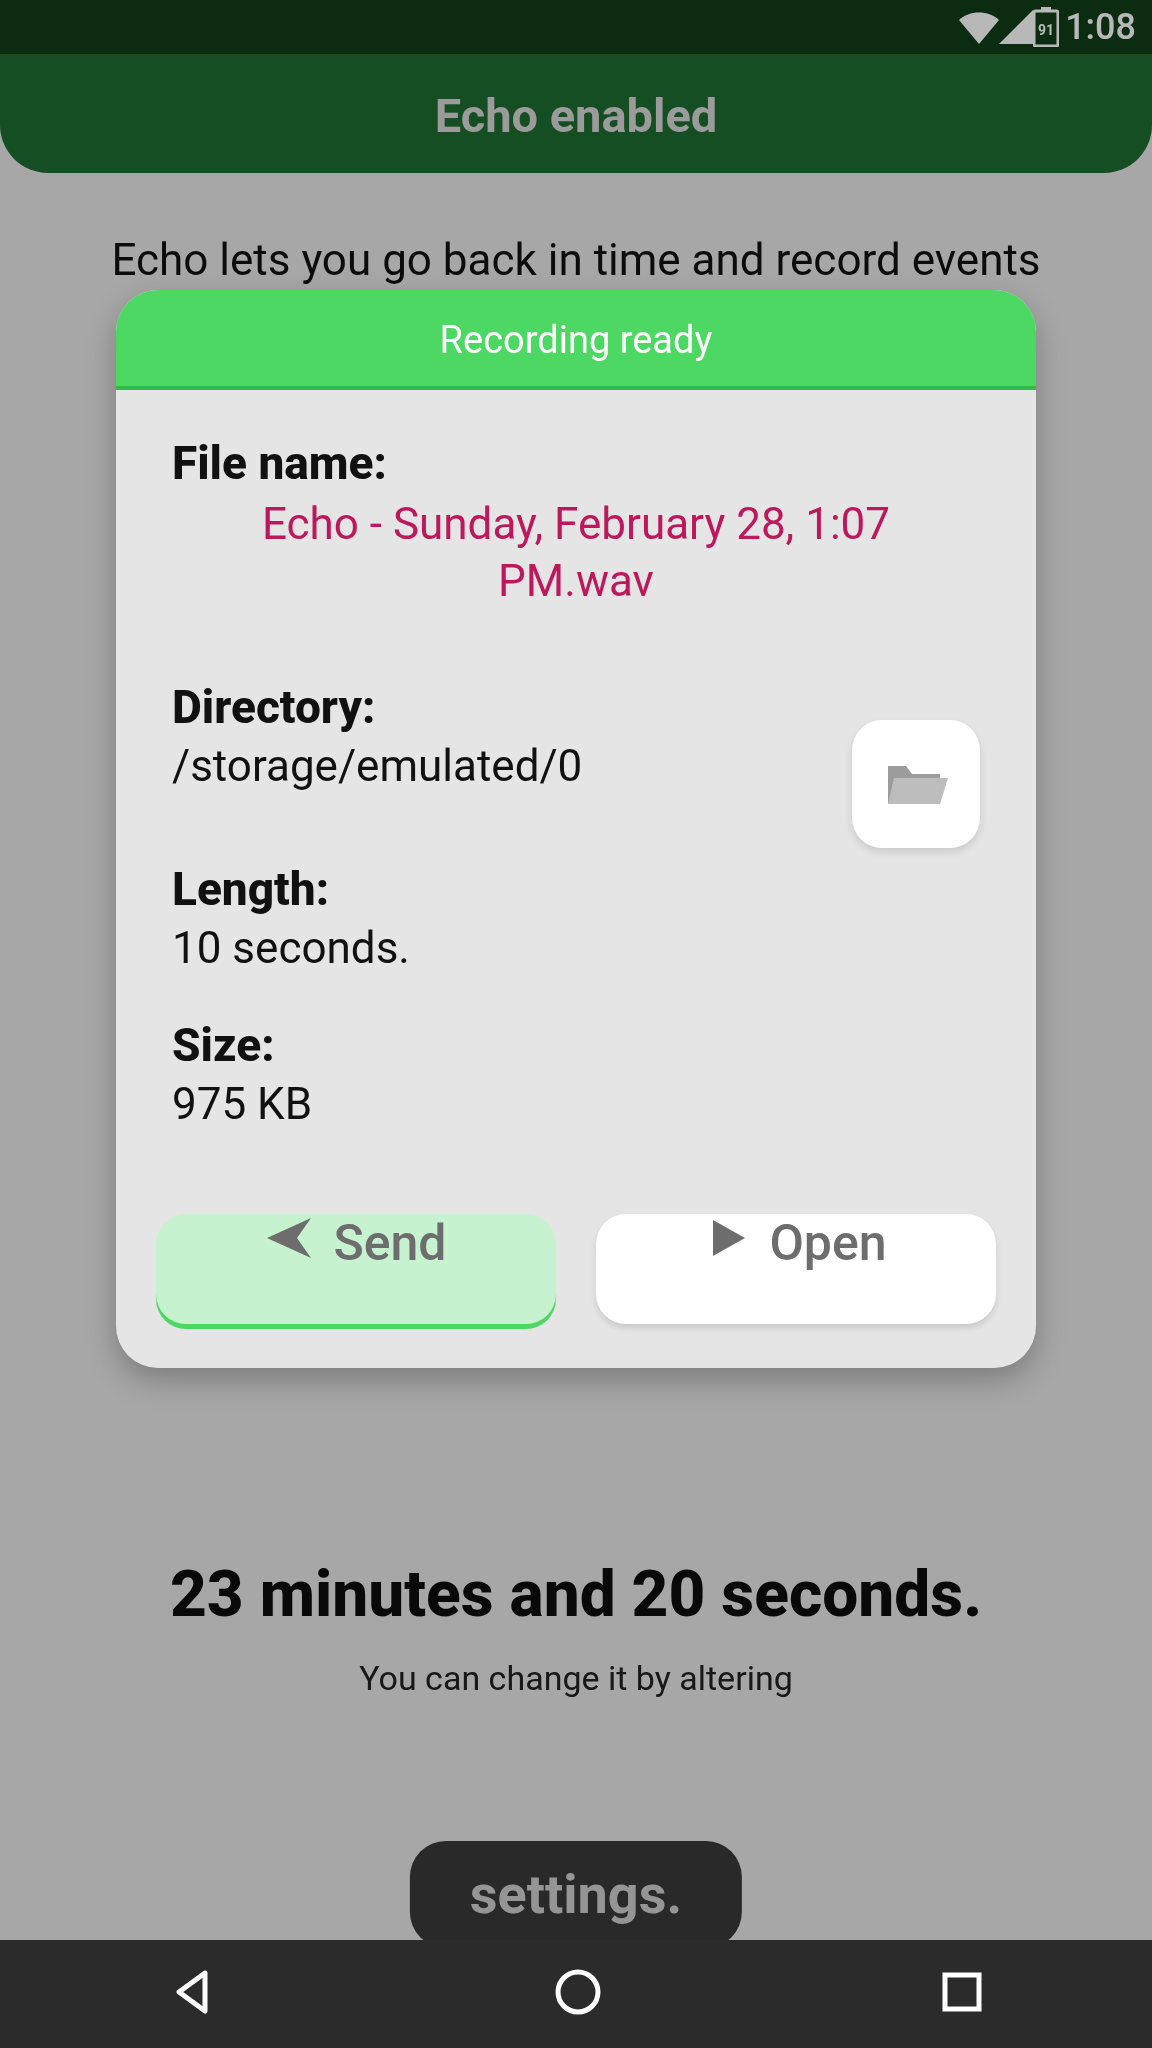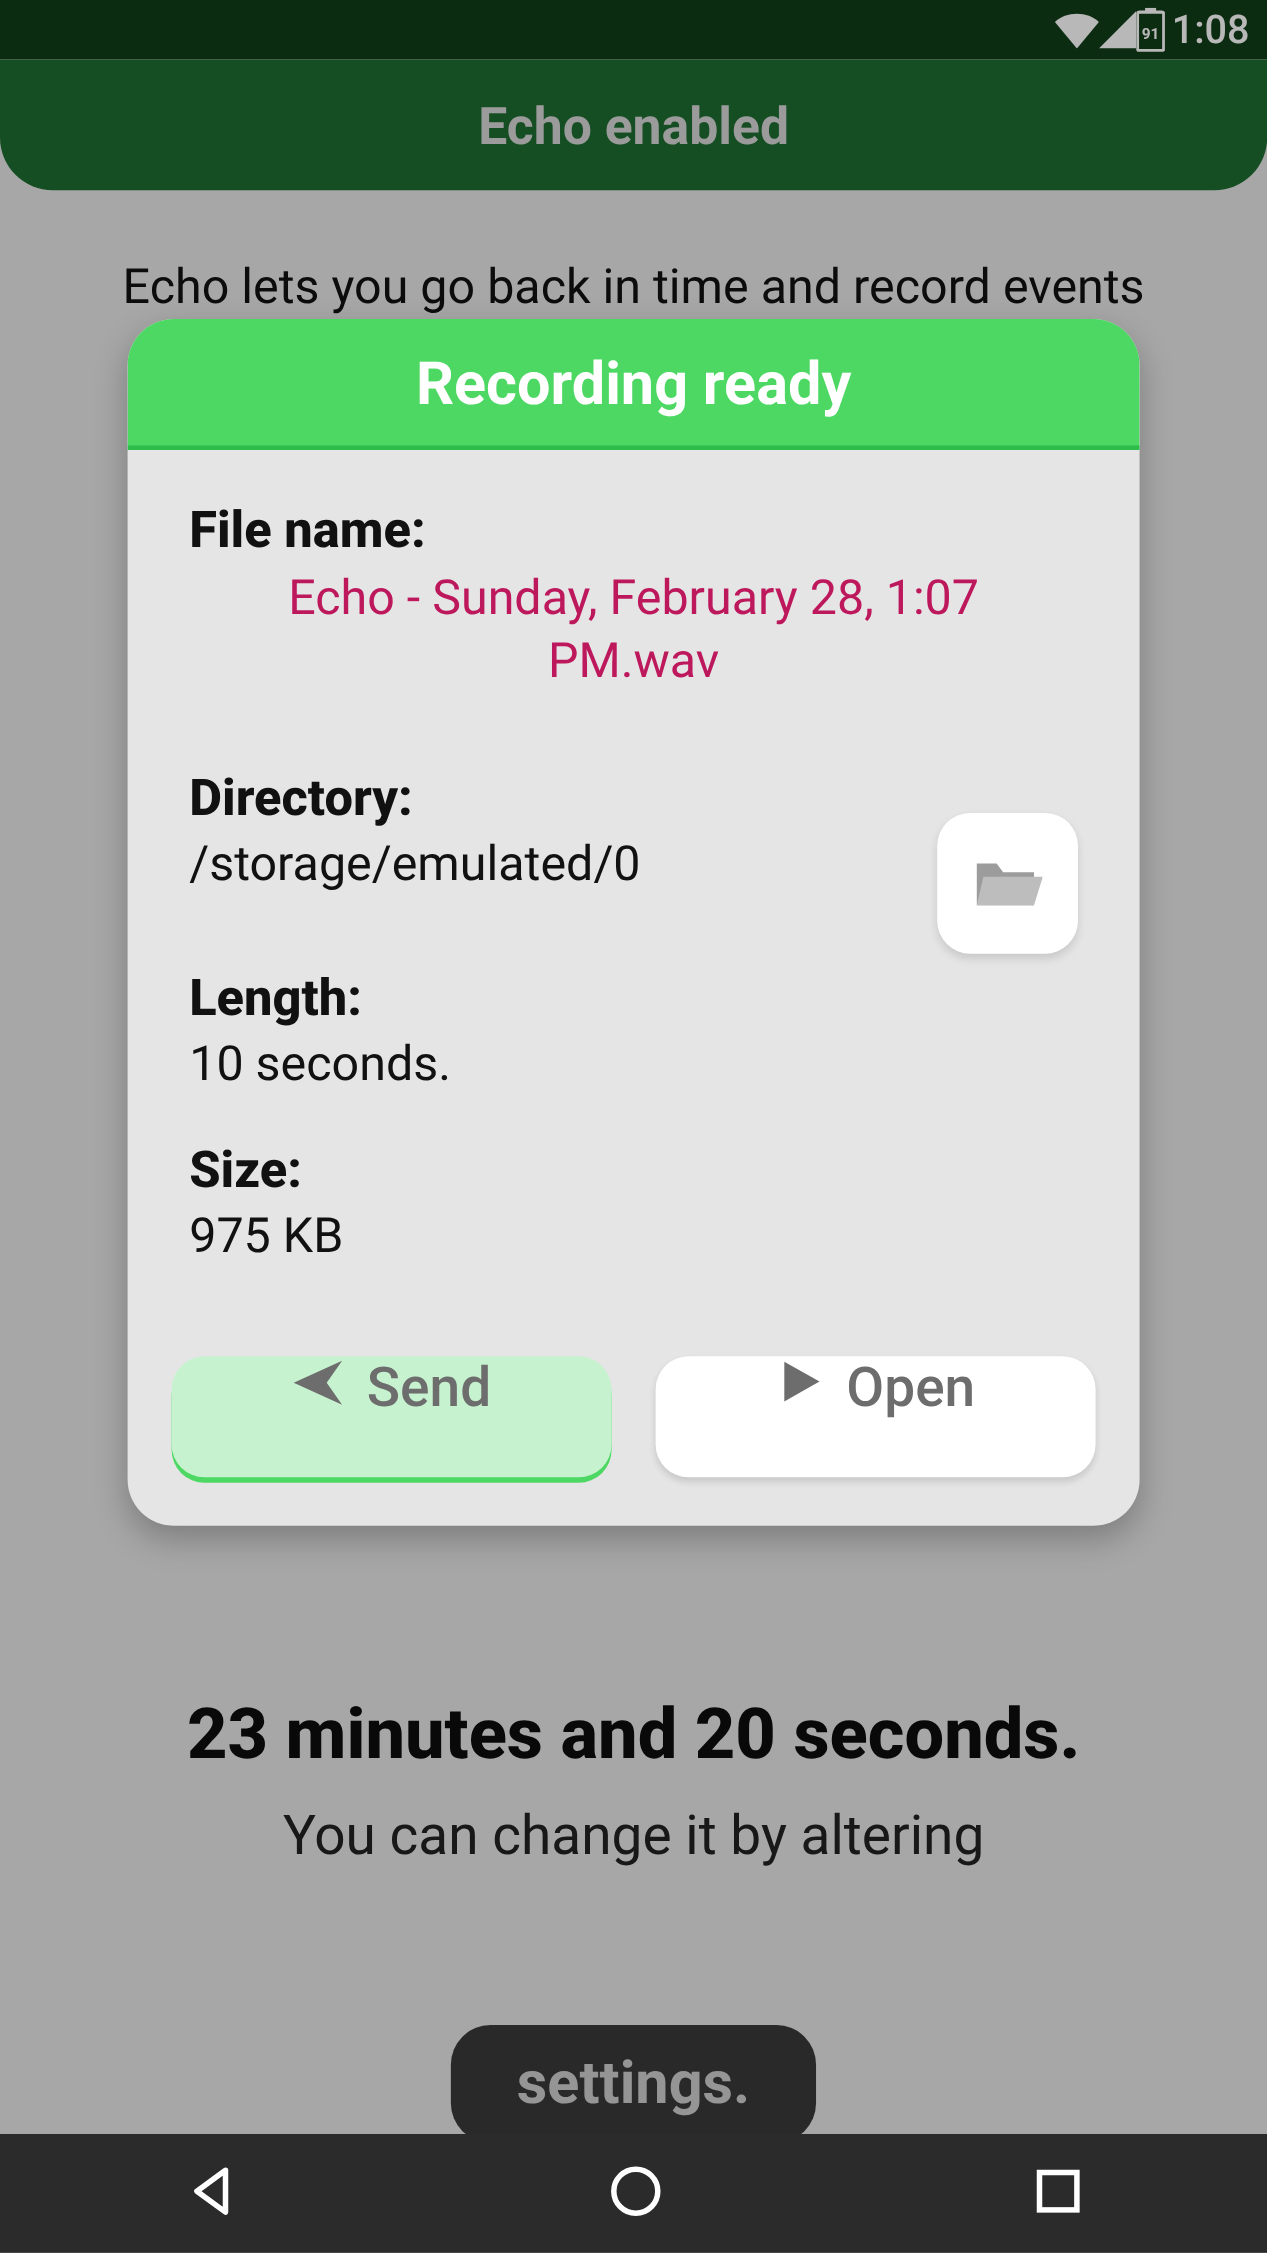--- a/index.html
+++ b/index.html
@@ -73,21 +73,21 @@
     left: 0; right: 0;
     text-align: center;
   }
   .remaining {
     font-size: 64px;
     font-weight: 800;
     color: #0d0d0d;
   }
   .change-by {
     margin-top: 26px;
-    font-size: 50px;
+    font-size: 34px;
     color: #222;
   }
 
   .settings-btn {
     position: absolute;
     bottom: 100px;
     left: 50%;
     transform: translateX(-50%);
     background: #3a3a3a;
     color: #cfcfcf;
@@ -116,22 +116,22 @@
     overflow: hidden;
   }
   .dialog-header {
     background: #4dd863;
     text-align: center;
     padding: 28px 10px 24px 10px;
     border-bottom: 4px solid #2dbb4a;
   }
   .dialog-title {
     color: #ffffff;
-    font-size: 54px;
-    font-weight: 700;
+    font-size: 38px;
+    font-weight: 400;
   }
   .dialog-body {
     padding: 46px 56px 10px 56px;
     position: relative;
   }
   .field-label {
     font-size: 46px;
     font-weight: 800;
     color: #111;
   }

